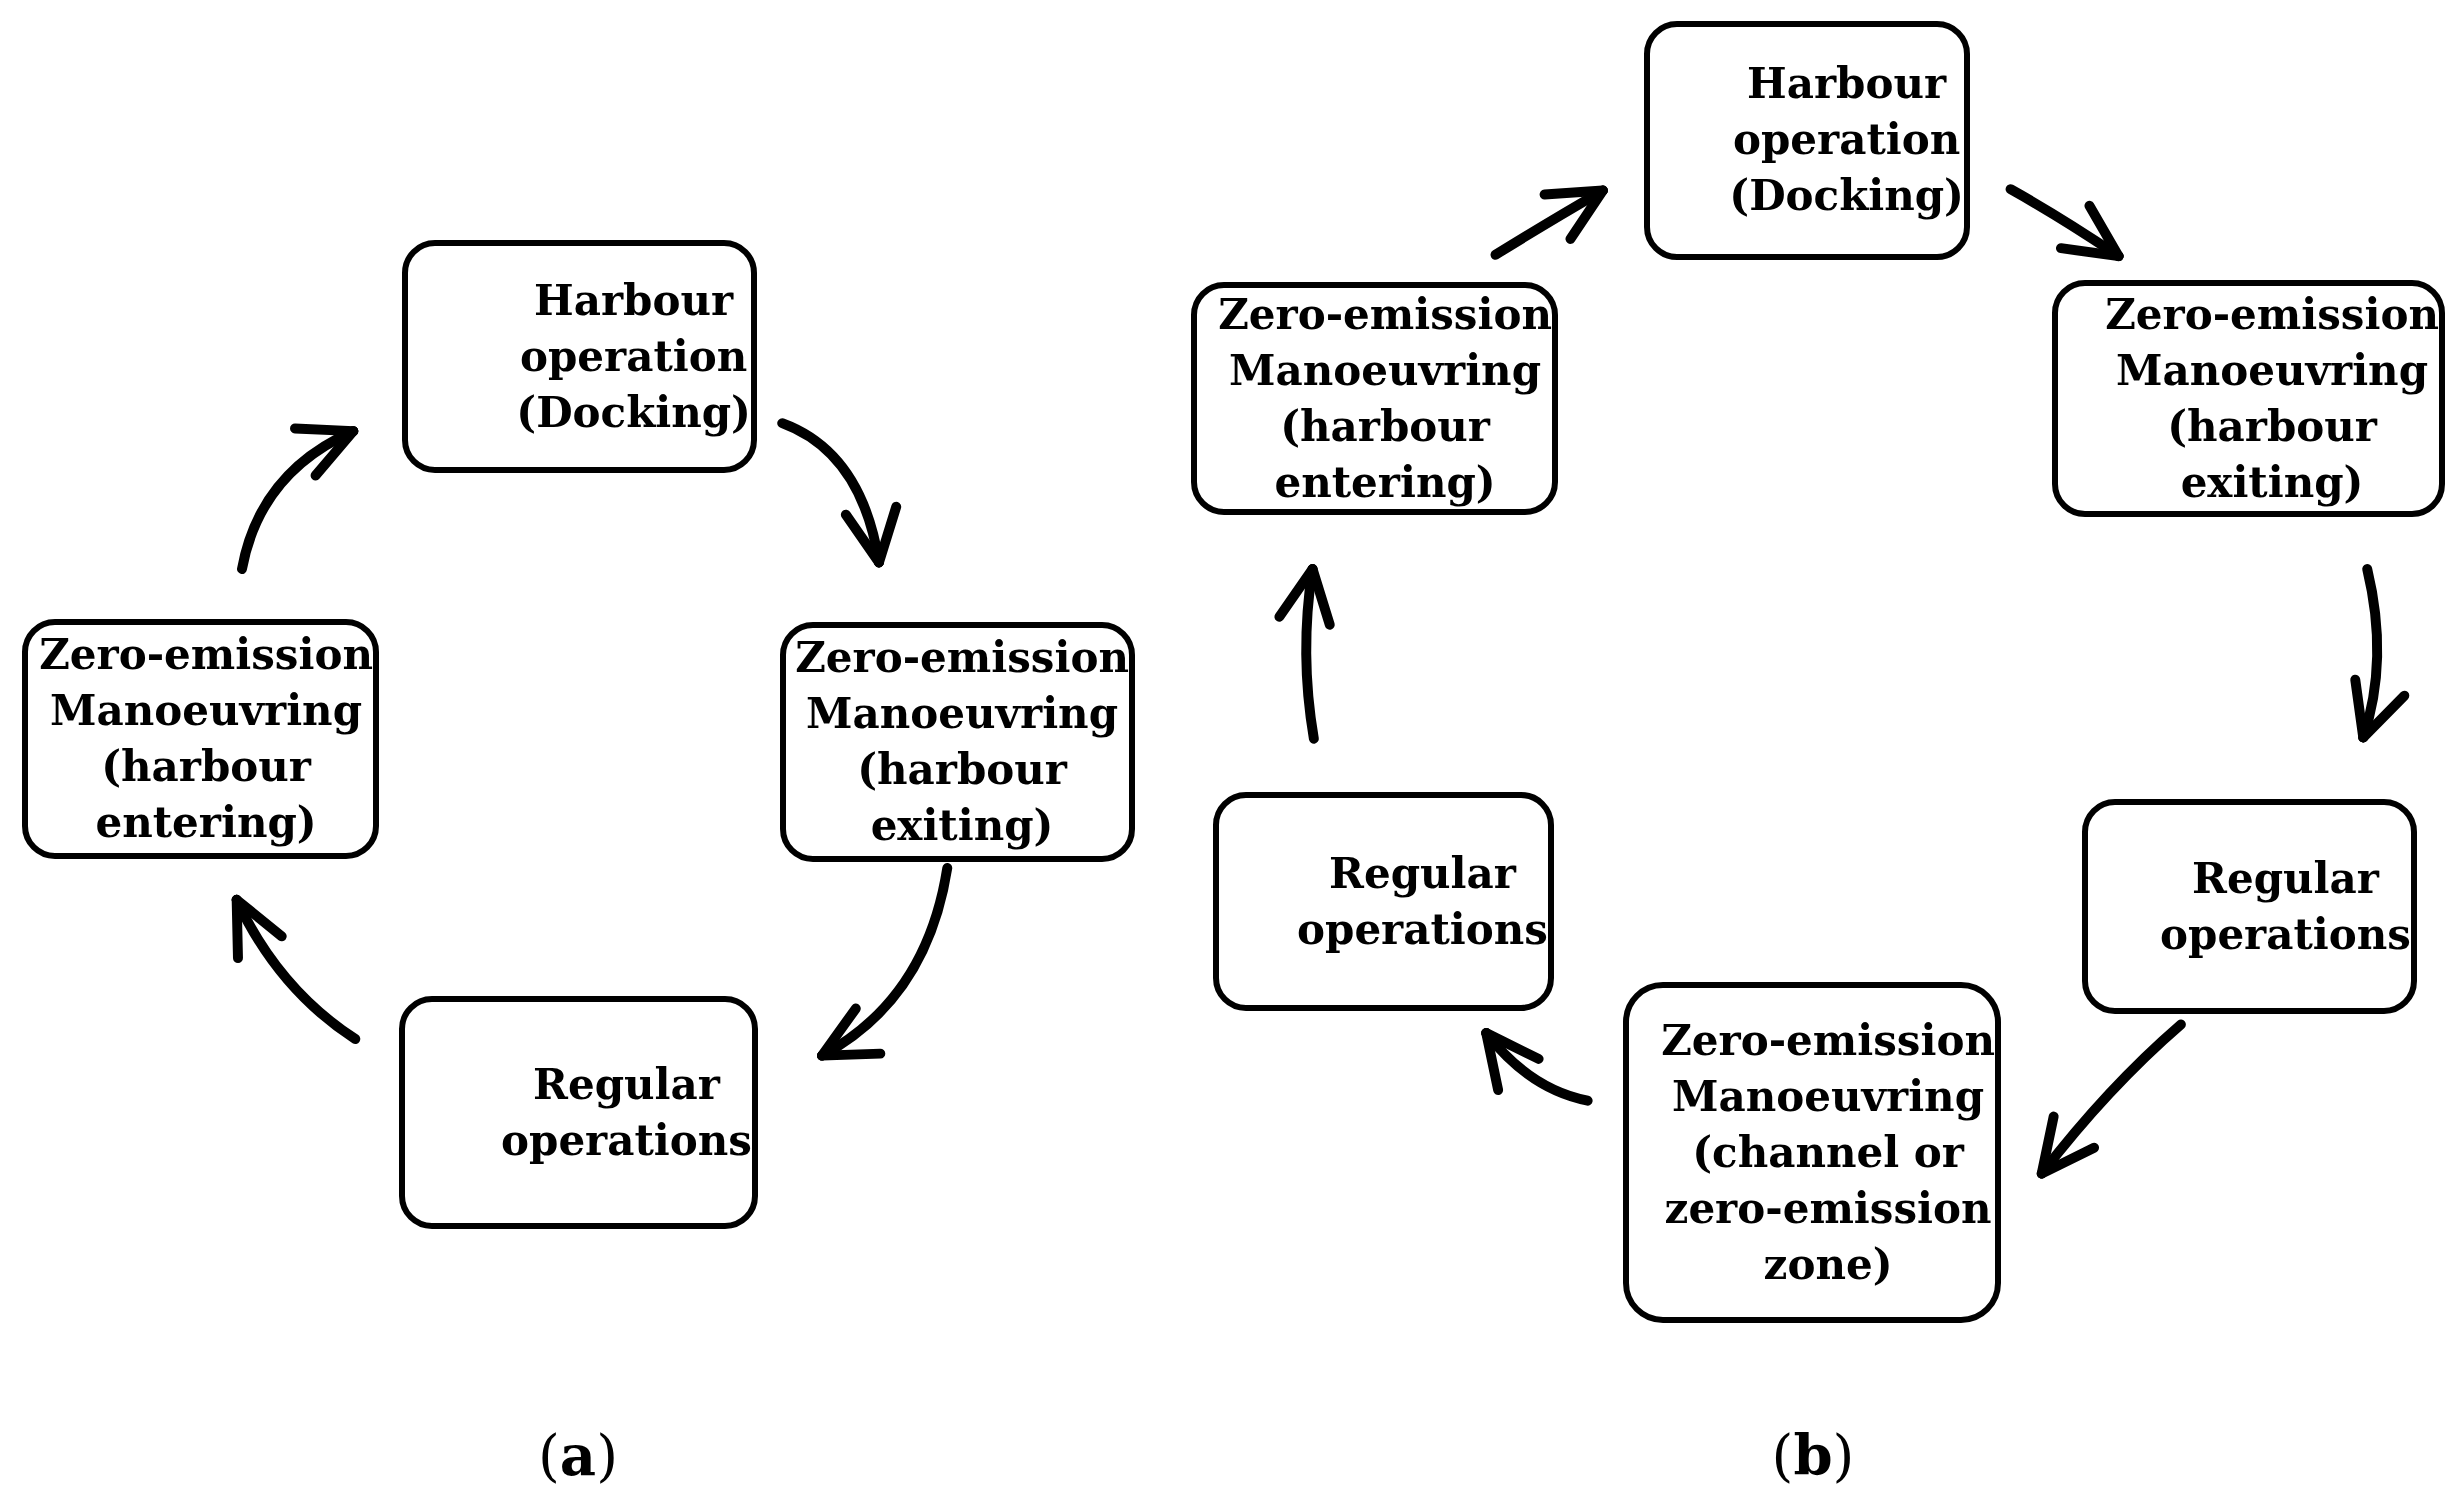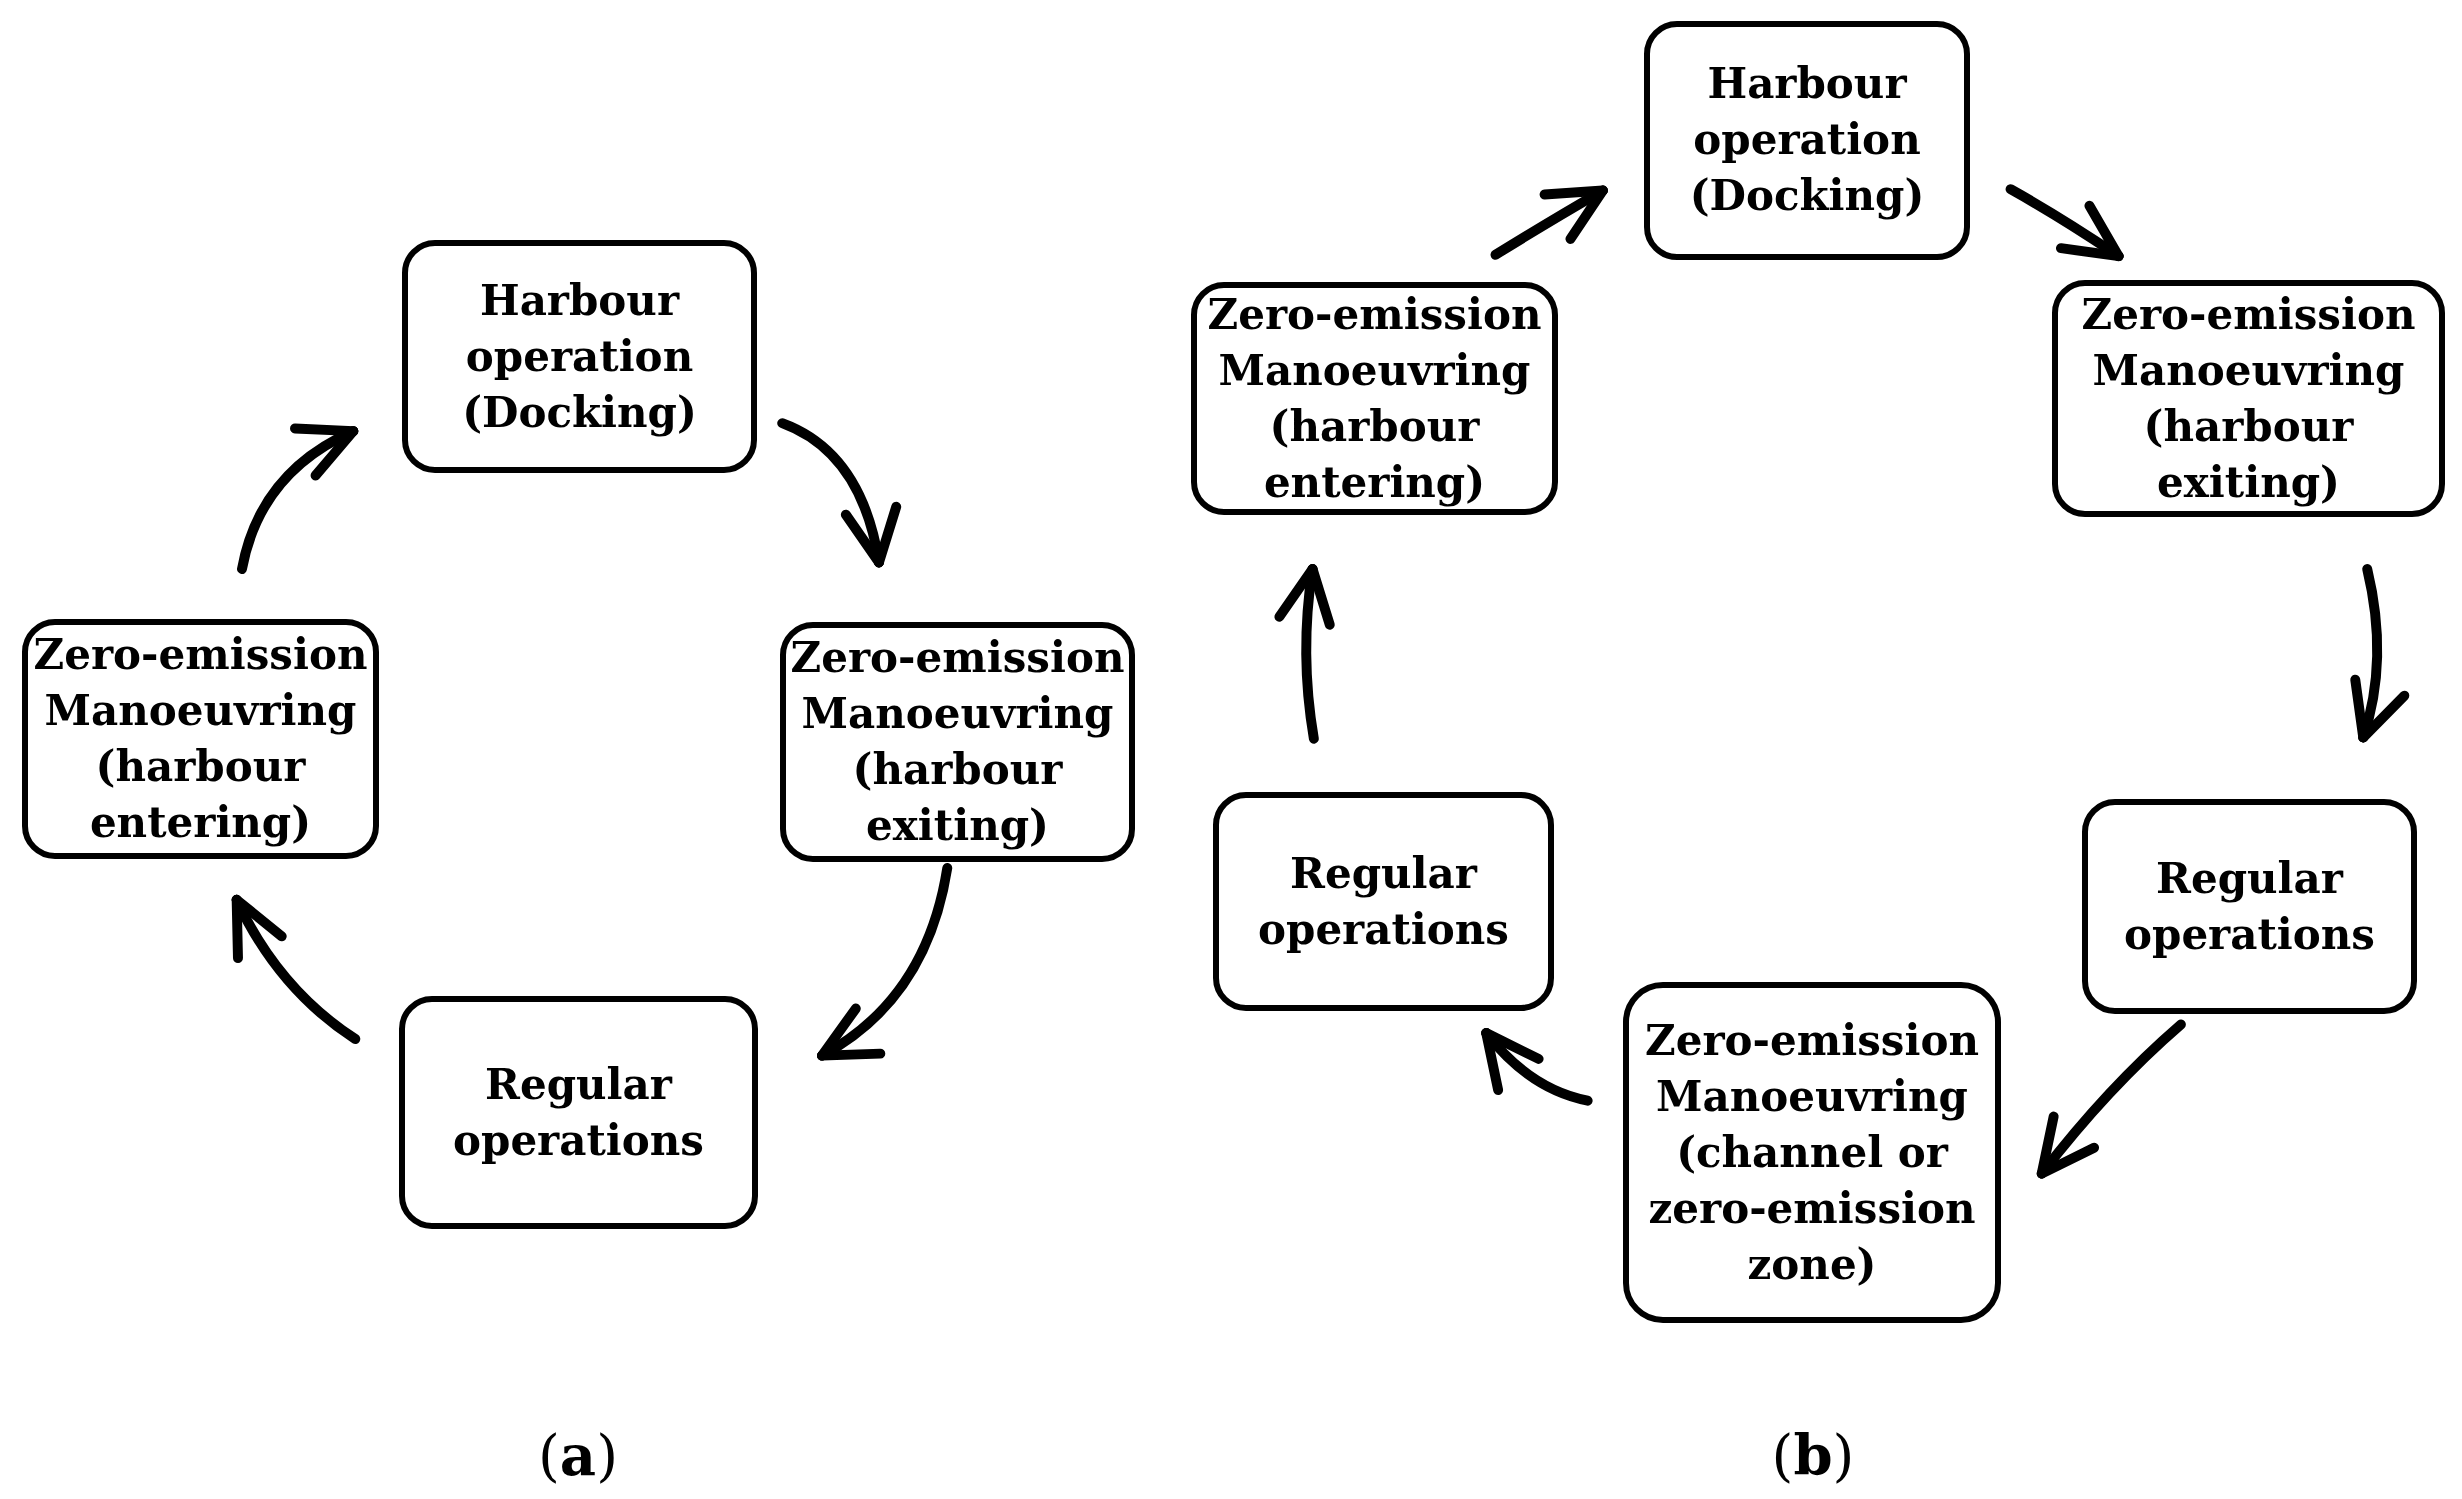--- a/index.html
+++ b/index.html
@@ -12,21 +12,21 @@
     overflow: hidden;
   }
   .node {
     position: absolute;
     box-sizing: border-box;
     border: 6.6px solid #000000;
     border-radius: 33px;
     background: #ffffff;
     display: flex;
     align-items: center;
-    justify-content: center;
+    justify-content: flex-end;
     text-align: center;
     font-weight: bold;
     font-size: 42px;
     line-height: 56px;
     color: #000000;
     white-space: pre-line;
   }
   .arrows {
     position: absolute;
     left: 0; top: 0;

